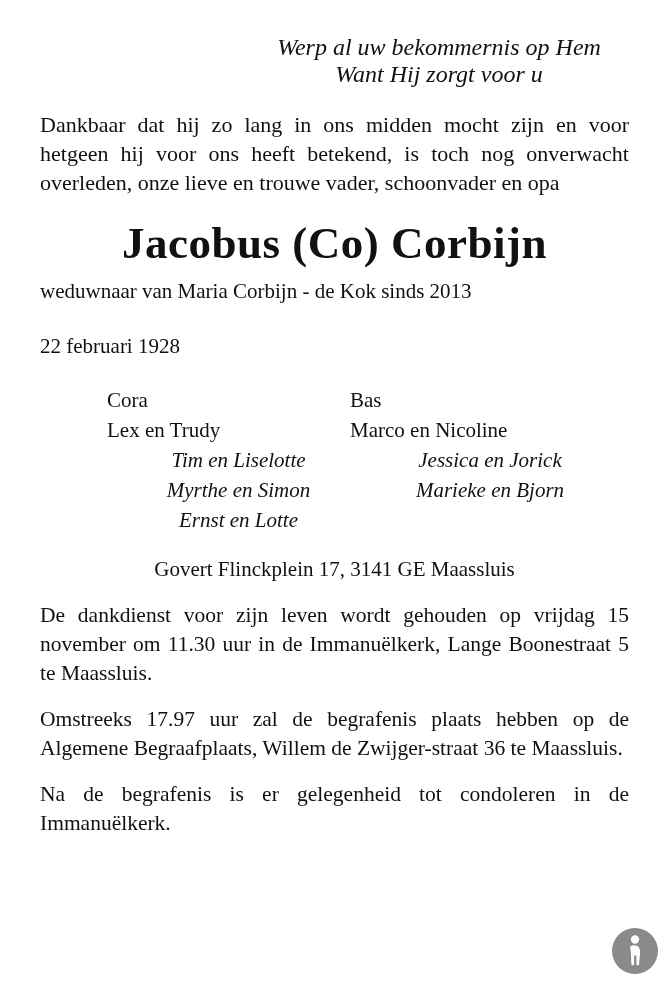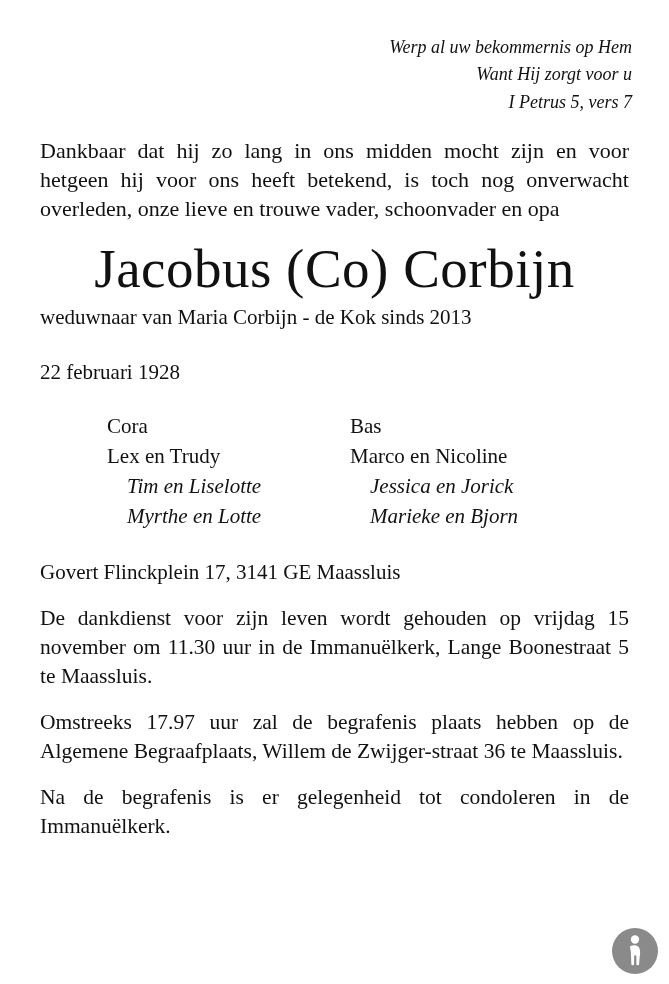--- a/index.html
+++ b/index.html
@@ -13,45 +13,45 @@
     font-family: "Liberation Serif", "DejaVu Serif", serif;
     box-sizing: border-box;
     padding: 34px 40px 20px 40px;
     overflow: hidden;
   }
 
   
   .quote { margin-left: 206px; width: 386px; }
   .quote-line {
     font-style: italic;
-    font-size: 18px;
+    font-size: 24px;
     line-height: 27px;
-    text-align: right;
+    text-align: center;
   }
   .quote-attr {
     font-style: italic;
     font-size: 18px;
     line-height: 24px;
     text-align: right;
     margin-top: 2px;
   }
 
   
   .intro {
     margin: 22px 0 0 0;
     font-size: 22px;
     line-height: 29px;
     text-align: justify;
   }
 
   
   .name {
     margin: 20px 0 8px 0;
-    font-weight: normal;
-    font-size: 55px;
+    font-weight: bold;
+    font-size: 45px;
     line-height: 52px;
     text-align: center;
     letter-spacing: 0.5px;
   }
 
   .subtitle {
     font-size: 21px;
     line-height: 28px;
     text-align: left;
   }
@@ -68,27 +68,27 @@
 
   
   .family {
     margin-top: 24px;
     display: flex;
     font-size: 21px;
     line-height: 30px;
   }
   .family-col-left  { margin-left: 67px; width: 243px; }
   .family-col-right { width: 260px; }
-  .grandchild { font-style: italic; padding-left: 20px; }
+  .grandchild { font-style: italic; padding-left: 20px; text-align: center; }
 
   .address {
-    margin-top: 26px;
+    margin-top: 19px;
     font-size: 21px;
     line-height: 30px;
-    text-align: left;
+    text-align: center;
   }
 
   .body-par {
     margin: 17px 0 0 0;
     font-size: 21.5px;
     line-height: 29px;
     text-align: justify;
   }
 
   
@@ -102,41 +102,41 @@
   .logo svg { display: block; width: 46px; height: 46px; }
 </style>
 </head>
 <body>
 
 <div class="page">
 
   <div class="quote">
     <div class="quote-line">Werp al uw bekommernis op Hem</div>
     <div class="quote-line">Want Hij zorgt voor u</div>
-    <div class="quote-attr">I Petrus 5, vers 7</div>
   </div>
 
   <p class="intro">Dankbaar dat hij zo lang in ons midden mocht zijn en voor hetgeen hij voor ons heeft betekend, is toch nog onverwacht overleden, onze lieve en trouwe vader, schoonvader en opa</p>
 
   <h1 class="name">Jacobus (Co) Corbijn</h1>
 
   <div class="subtitle">weduwnaar van Maria Corbijn - de Kok sinds 2013</div>
 
   <div class="dates">
     <div class="birth">
       <div>22 februari 1928</div>
     </div>
   </div>
 
   <div class="family">
     <div class="family-col-left">
       <div>Cora</div>
       <div>Lex en Trudy</div>
       <div class="grandchild">Tim en Liselotte</div>
-      <div class="grandchild">Myrthe en Lotte</div>
+      <div class="grandchild">Myrthe en Simon</div>
+      <div class="grandchild">Ernst en Lotte</div>
     </div>
     <div class="family-col-right">
       <div>Bas</div>
       <div>Marco en Nicoline</div>
       <div class="grandchild">Jessica en Jorick</div>
       <div class="grandchild">Marieke en Bjorn</div>
     </div>
   </div>
 
   <div class="address">Govert Flinckplein 17, 3141 GE Maassluis</div>

